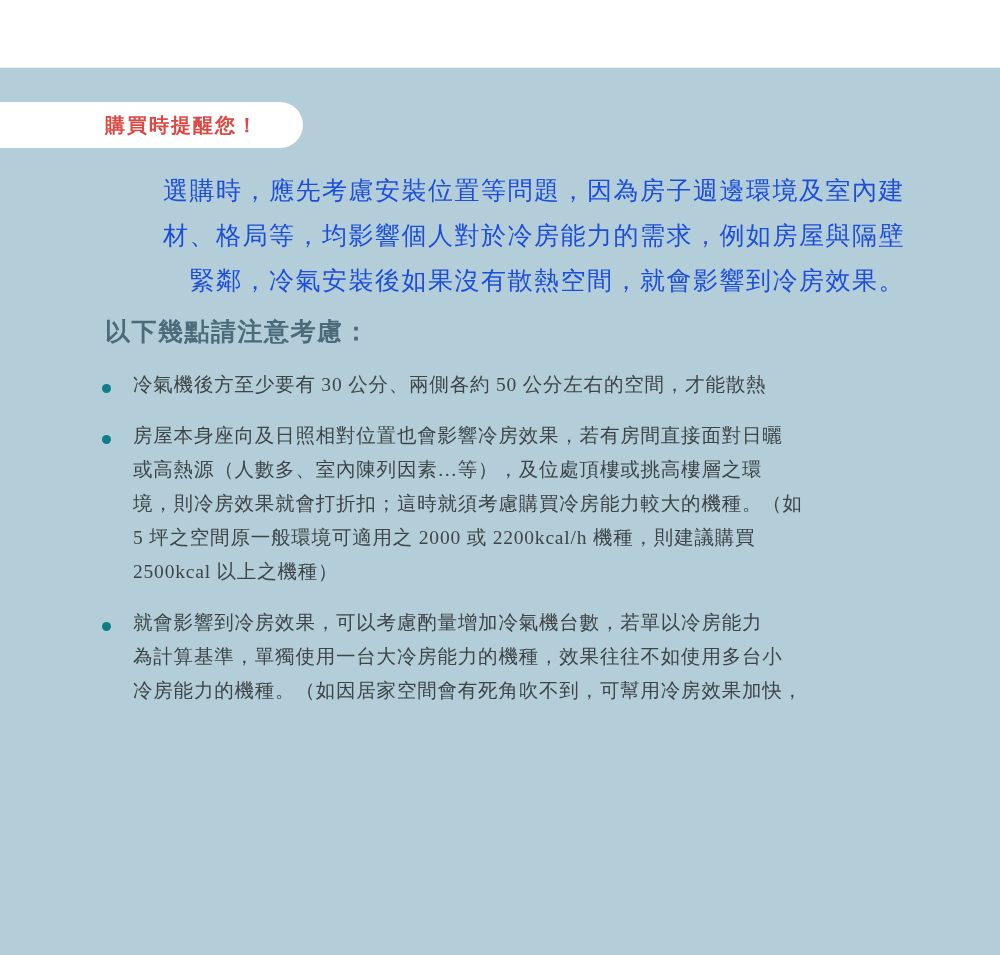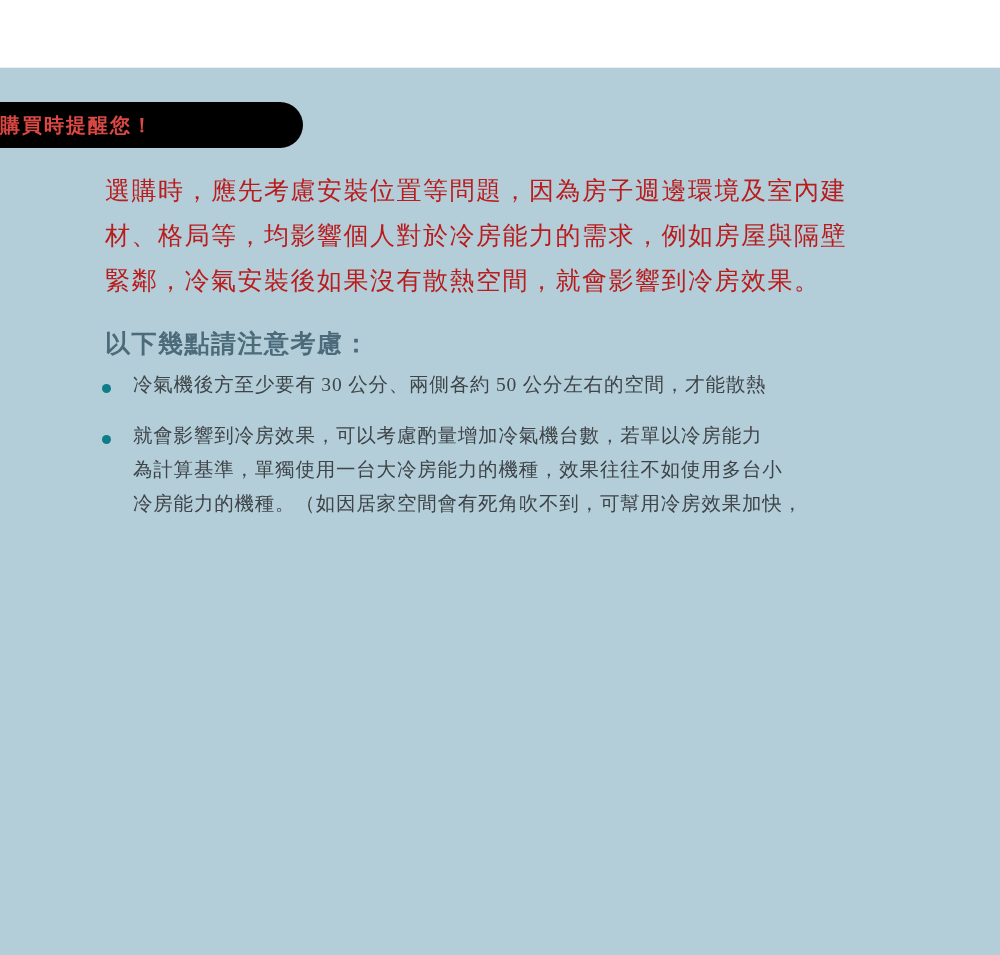--- a/index.html
+++ b/index.html
@@ -25,49 +25,51 @@
     .panel {
       position: absolute;
       left: 0; top: 68px;
       width: 1000px; height: 887px;
       background: #b3ced9;
     }
     .pill {
       position: absolute;
       left: 0; top: 34px;
       width: 303px; height: 46px;
-      background: #000000;
+      background: #ffffff;
       border-radius: 0 23px 23px 0;
       box-sizing: border-box;
+      padding-left: 105px;
       display: flex;
       align-items: center;
     }
     .pill-text {
       color: #dc4843;
       font-weight: bold;
       font-size: 20px;
       letter-spacing: 2px;
       white-space: nowrap;
     }
     .intro {
       position: absolute;
       left: 105px; top: 100px;
       width: 800px;
-      color: #b91c1c;
+      color: #1d4ed8;
       font-size: 25px;
       line-height: 45px;
       letter-spacing: 1.5px;
       margin: 0;
+      text-align: right;
     }
     .intro div {
       white-space: nowrap;
     }
     .sub-heading {
       position: absolute;
-      left: 105px; top: 256px;
+      left: 105px; top: 244px;
       color: #4b6a7a;
       font-size: 25px;
       line-height: 40px;
       letter-spacing: 1.5px;
       margin: 0;
     }
     .tips {
       position: absolute;
       left: 100px; top: 300px;
       width: 800px;
@@ -116,19 +118,27 @@
 
   <h3 class="sub-heading">以下幾點請注意考慮：</h3>
 
   <ul class="tips">
     <li class="tip">
       <span class="bullet"></span>
       <span class="line">冷氣機後方至少要有 30 公分、兩側各約 50 公分左右的空間，才能散熱</span>
     </li>
     <li class="tip">
       <span class="bullet"></span>
+      <span class="line">房屋本身座向及日照相對位置也會影響冷房效果，若有房間直接面對日曬</span>
+      <span class="line">或高熱源（人數多、室內陳列因素…等），及位處頂樓或挑高樓層之環</span>
+      <span class="line">境，則冷房效果就會打折扣；這時就須考慮購買冷房能力較大的機種。（如</span>
+      <span class="line">5 坪之空間原一般環境可適用之 2000 或 2200kcal/h 機種，則建議購買</span>
+      <span class="line">2500kcal 以上之機種）</span>
+    </li>
+    <li class="tip">
+      <span class="bullet"></span>
       <span class="line">就會影響到冷房效果，可以考慮酌量增加冷氣機台數，若單以冷房能力</span>
       <span class="line">為計算基準，單獨使用一台大冷房能力的機種，效果往往不如使用多台小</span>
       <span class="line">冷房能力的機種。（如因居家空間會有死角吹不到，可幫用冷房效果加快，</span>
     </li>
   </ul>
 
 </section>
 
 </body></html>

